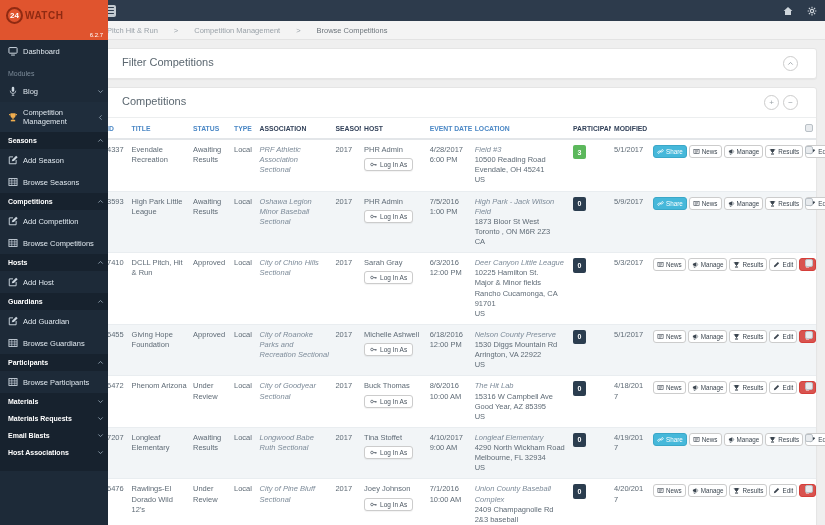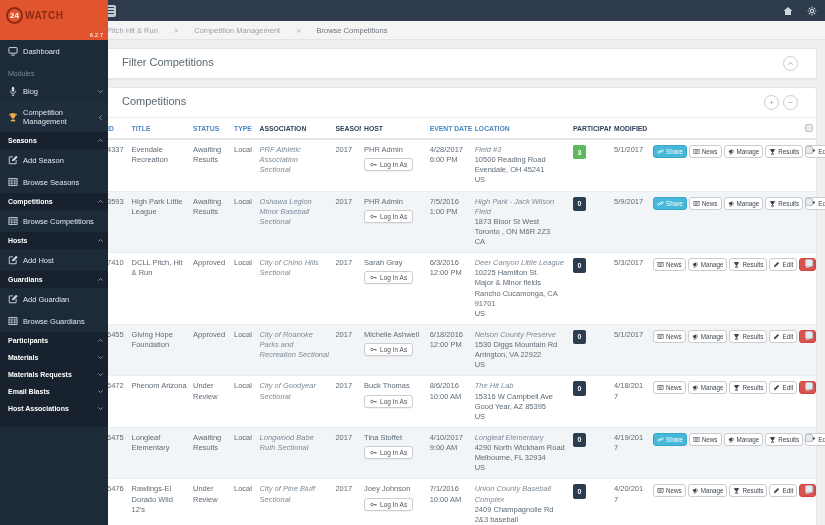--- a/index.html
+++ b/index.html
@@ -153,20 +153,29 @@
         <span>Competitions</span>
         <span class="icn chev">
           <svg viewBox="0 0 16 16" xmlns="http://www.w3.org/2000/svg">
             <path d="M3 10.5L8 5.5l5 5" fill="none" stroke="currentColor" stroke-width="2"></path>
           </svg>
         </span>
       </div>
       <div class="side-item">
         <span class="icn">
           <svg viewBox="0 0 16 16" xmlns="http://www.w3.org/2000/svg">
+            <path d="M13 8v6H2V3h6" fill="none" stroke="currentColor" stroke-width="1.5"></path>
+            <path d="M6 10l1-3 6-6 2.5 2.5-6 6z" fill="currentColor"></path>
+          </svg>
+        </span>
+        <span>Add Competition</span>
+      </div>
+      <div class="side-item">
+        <span class="icn">
+          <svg viewBox="0 0 16 16" xmlns="http://www.w3.org/2000/svg">
             <rect x="1.5" y="2.5" width="13" height="11" fill="none" stroke="currentColor" stroke-width="1.4"></rect>
             <path d="M1.5 6.2h13M1.5 9.9h13M6 2.5v11M10.8 2.5v11" stroke="currentColor" stroke-width="1"></path>
           </svg>
         </span>
         <span>Browse Competitions</span>
       </div>
       <div class="side-header">
         <span>Hosts</span>
         <span class="icn chev">
           <svg viewBox="0 0 16 16" xmlns="http://www.w3.org/2000/svg">
@@ -209,20 +218,29 @@
         </span>
         <span>Browse Guardians</span>
       </div>
       <div class="side-header">
         <span>Participants</span>
         <span class="icn chev">
           <svg viewBox="0 0 16 16" xmlns="http://www.w3.org/2000/svg">
             <path d="M3 10.5L8 5.5l5 5" fill="none" stroke="currentColor" stroke-width="2"></path>
           </svg>
         </span>
+      </div>
+      <div class="side-item">
+        <span class="icn">
+          <svg viewBox="0 0 16 16" xmlns="http://www.w3.org/2000/svg">
+            <rect x="1.5" y="2.5" width="13" height="11" fill="none" stroke="currentColor" stroke-width="1.4"></rect>
+            <path d="M1.5 6.2h13M1.5 9.9h13M6 2.5v11M10.8 2.5v11" stroke="currentColor" stroke-width="1"></path>
+          </svg>
+        </span>
+        <span>Browse Participants</span>
       </div>
       <div class="side-header">
         <span>Materials</span>
         <span class="icn chev">
           <svg viewBox="0 0 16 16" xmlns="http://www.w3.org/2000/svg">
             <path d="M3 5.5l5 5 5-5" fill="none" stroke="currentColor" stroke-width="2"></path>
           </svg>
         </span>
       </div>
       <div class="side-header">
@@ -742,21 +760,21 @@
                         <path d="M3.5 5h9l-.9 10H4.4zM6.5 1.8h3l.8 1.7H5.7z" fill="currentColor"></path>
                         <path d="M2.5 4h11" stroke="currentColor" stroke-width="1.5"></path>
                       </svg>
                     </span>
                   </button>
                 </div>
               </td>
               <td><span class="cbx"></span></td>
             </tr>
             <tr>
-              <td>6475</td>
+              <td>7207</td>
               <td>Longleaf Elementary</td>
               <td>Awaiting Results</td>
               <td>Local</td>
               <td class="assoc">Longwood Babe Ruth Sectional</td>
               <td>2017</td>
               <td class="host-cell"><div>Tina Stoffet</div><button type="button" class="login-btn">
                   <span class="icn">
                     <svg viewBox="0 0 16 16" xmlns="http://www.w3.org/2000/svg">
                       <circle cx="4.5" cy="8" r="3" fill="none" stroke="currentColor" stroke-width="1.6"></circle>
                       <path d="M7.5 8h7M12 8v3M14.5 8v2" stroke="currentColor" stroke-width="1.6" fill="none"></path>

